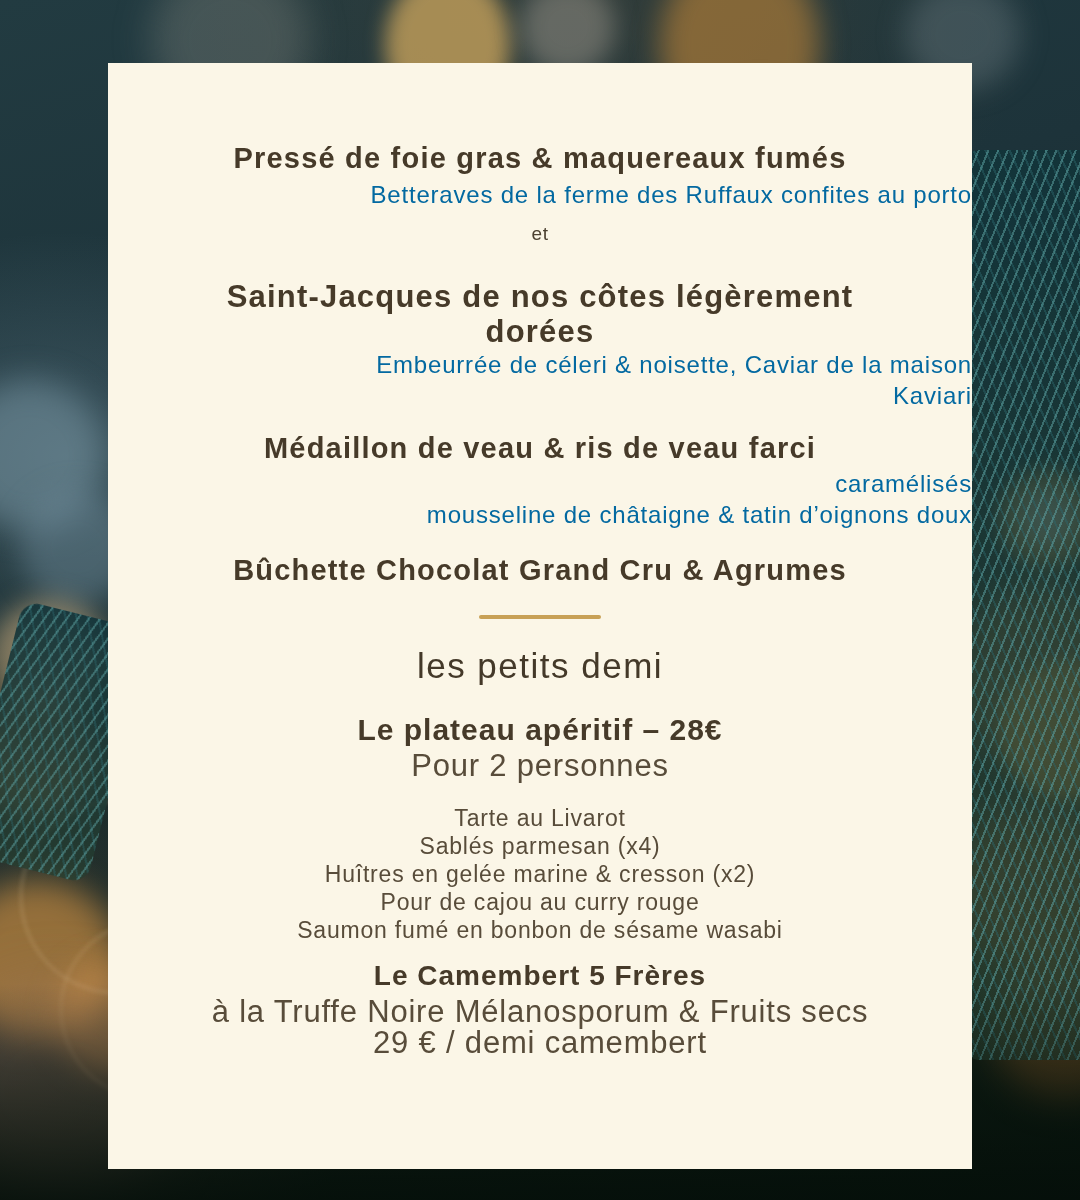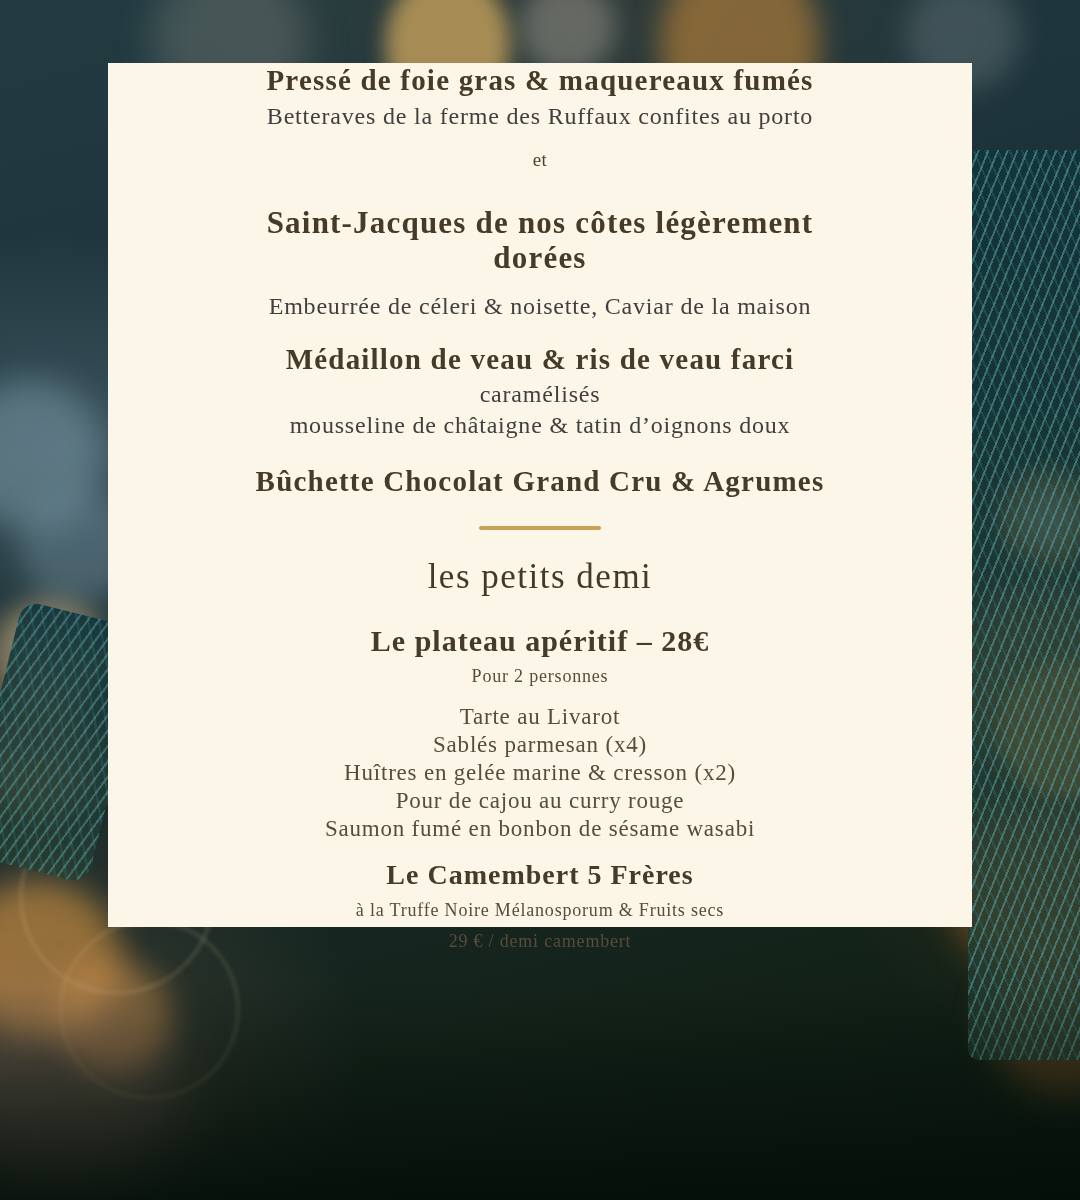--- a/index.html
+++ b/index.html
@@ -31,58 +31,58 @@
       repeating-linear-gradient(66deg, rgba(45,105,110,.42) 0 2px, transparent 2px 11px),
       linear-gradient(180deg, rgba(18,52,58,.92), rgba(38,62,48,.75));
     filter:blur(.5px);
   }
   .branch.left{left:-10px;top:612px;width:130px;height:260px;transform:rotate(14deg);border-radius:18px;}
   .branch.right{right:0;top:150px;width:112px;height:910px;border-radius:10px 0 0 10px;}
 
   
   .card{
     position:absolute;z-index:5;
-    left:108px;top:63px;width:864px;height:864px;
+    left:108px;top:63px;width:864px;height:1106px;
     background:#fbf6e7;
     text-align:center;
     box-sizing:border-box;
-    font-family:Liberation Serif, serif;
+    padding-top:78px;
   }
   .title{
     font-weight:600;font-size:29px;line-height:34px;
     color:#463a29;letter-spacing:1.2px;margin:0;
   }
   .title.lg{font-size:31px;line-height:35px;margin-top:33px;}
   .desc{
     font-weight:400;font-size:24px;line-height:31px;
-    color:#404040;letter-spacing:.8px;margin:16px;
+    color:#0369a1;letter-spacing:.8px;margin:0;text-align:right;
   }
   .connector{
     font-weight:400;font-size:19px;line-height:24px;
     color:#4c4131;letter-spacing:.5px;margin:12px 0 10px;
   }
   .divider{
     width:122px;height:4px;border-radius:2px;
     background:#c8a156;border:none;
     margin:28px auto 0;
   }
   .extras-heading{
     font-weight:400;font-size:35px;line-height:44px;
     color:#443929;letter-spacing:1.5px;margin:25px 0 0;
   }
   .extra-title{
     font-weight:600;font-size:30px;line-height:38px;
     color:#463a29;letter-spacing:1px;margin:23px 0 0;
   }
   .extra-title.sm{font-size:28px;line-height:36px;margin-top:14px;}
   .sub{
-    font-weight:400;font-size:18px;line-height:29px;
+    font-weight:400;font-size:31px;line-height:29px;
     color:#584c3a;letter-spacing:.8px;margin:2px 13px 0;
   }
-  .plain-list{list-style:none;margin:12px 0 0;padding:0;}
+  .plain-list{list-style:none;margin:24px 0 0;padding:0;}
   .plain-list li{
     font-weight:400;font-size:23px;line-height:28px;
     color:#584c3a;letter-spacing:.8px;
   }
   .mt4{margin-top:4px;} .mt20{margin-top:20px;}
   .mt3{margin-top:3px;} .mt23{margin-top:23px;} .mt2{margin-top:2px;}
 </style>
 </head>
 <body>
 
@@ -122,20 +122,21 @@
   <p class="desc mt4">Betteraves de la ferme des Ruffaux confites au porto</p>
 
   <p class="connector">et</p>
 
   <h1 class="title lg">
     <span style="display:block">Saint-Jacques de nos côtes légèrement</span>
     <span style="display:block">dorées</span>
   </h1>
   <p class="desc">
     <span style="display:block">Embeurrée de céleri &amp; noisette, Caviar de la maison</span>
+    <span style="display:block">Kaviari</span>
   </p>
 
   <h1 class="title mt20">Médaillon de veau &amp; ris de veau farci</h1>
   <p class="desc mt3">
     <span style="display:block">caramélisés</span>
     <span style="display:block">mousseline de châtaigne &amp; tatin d’oignons doux</span>
   </p>
 
   <h1 class="title mt23">Bûchette Chocolat Grand Cru &amp; Agrumes</h1>
 

